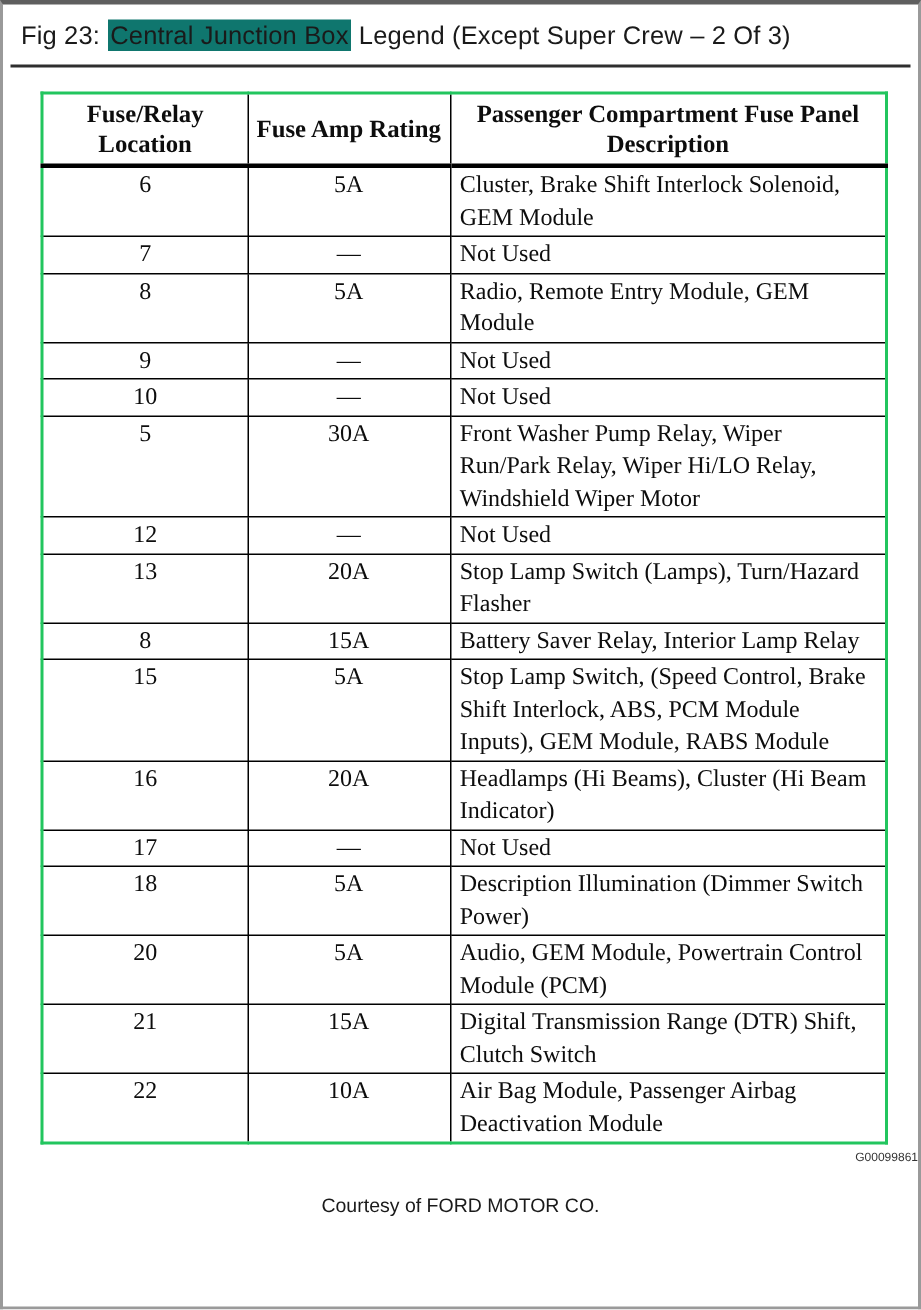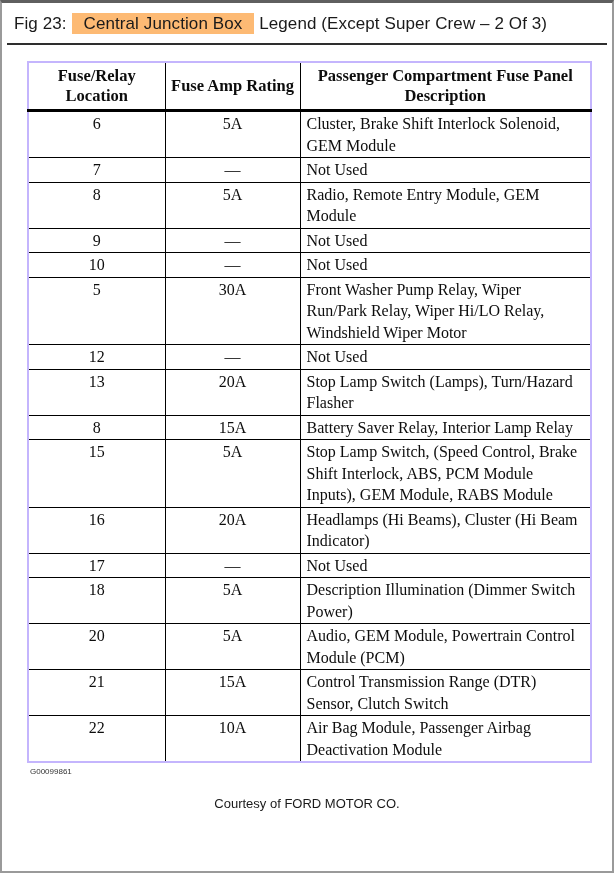--- a/index.html
+++ b/index.html
@@ -21,35 +21,35 @@
   }
   .title {
     font-family: "Liberation Sans", sans-serif;
     font-size: 17px;
     color: #1a1a1a;
     padding: 11px 12px 9px 12px;
     letter-spacing: 0.1px;
     white-space: pre-wrap;
   }
   .title mark {
-    background: #fdba74;
+    background: #0f766e;
     color: #1a1a1a;
-    padding: 1px 12px;
+    padding: 1px 2px;
   }
   .title-rule {
     border: none;
     border-top: 2px solid #2e2e2e;
     margin: 0 5px 16px 5px;
   }
   table.fuse-table {
     border-collapse: collapse;
     table-layout: fixed;
     width: 563px;
     margin-left: 25px;
-    border: 2px solid #c4b5fd;
+    border: 2px solid #22c55e;
   }
   .fuse-table th, .fuse-table td {
     border: 1px solid #000;
   }
   .fuse-table thead th {
     font-size: 16.5px;
     font-weight: bold;
     text-align: center;
     line-height: 20px;
     padding: 3px 4px;
@@ -62,20 +62,21 @@
     vertical-align: top;
     padding: 1px 3px;
   }
   .fuse-table td.c { text-align: center; }
   .fuse-table td.d { text-align: left; padding-left: 6px; padding-right: 8px; }
   .figure-code {
     font-family: "Liberation Sans", sans-serif;
     font-size: 8px;
     color: #333;
     margin: 4px 0 0 28px;
+    text-align: right;
   }
   .courtesy {
     font-family: "Liberation Sans", sans-serif;
     font-size: 13px;
     color: #1a1a1a;
     text-align: center;
     margin-top: 20px;
   }
 </style>
 </head>
@@ -167,21 +168,21 @@
         <td class="d">Description Illumination (Dimmer Switch Power)</td>
       </tr>
       <tr>
         <td class="c">20</td>
         <td class="c">5A</td>
         <td class="d">Audio, GEM Module, Powertrain Control Module (PCM)</td>
       </tr>
       <tr>
         <td class="c">21</td>
         <td class="c">15A</td>
-        <td class="d">Control Transmission Range (DTR) Sensor, Clutch Switch</td>
+        <td class="d">Digital Transmission Range (DTR) Shift, Clutch Switch</td>
       </tr>
       <tr>
         <td class="c">22</td>
         <td class="c">10A</td>
         <td class="d">Air Bag Module, Passenger Airbag Deactivation Module</td>
       </tr>
     </tbody>
   </table>
 
   <div class="figure-code">G00099861</div>

